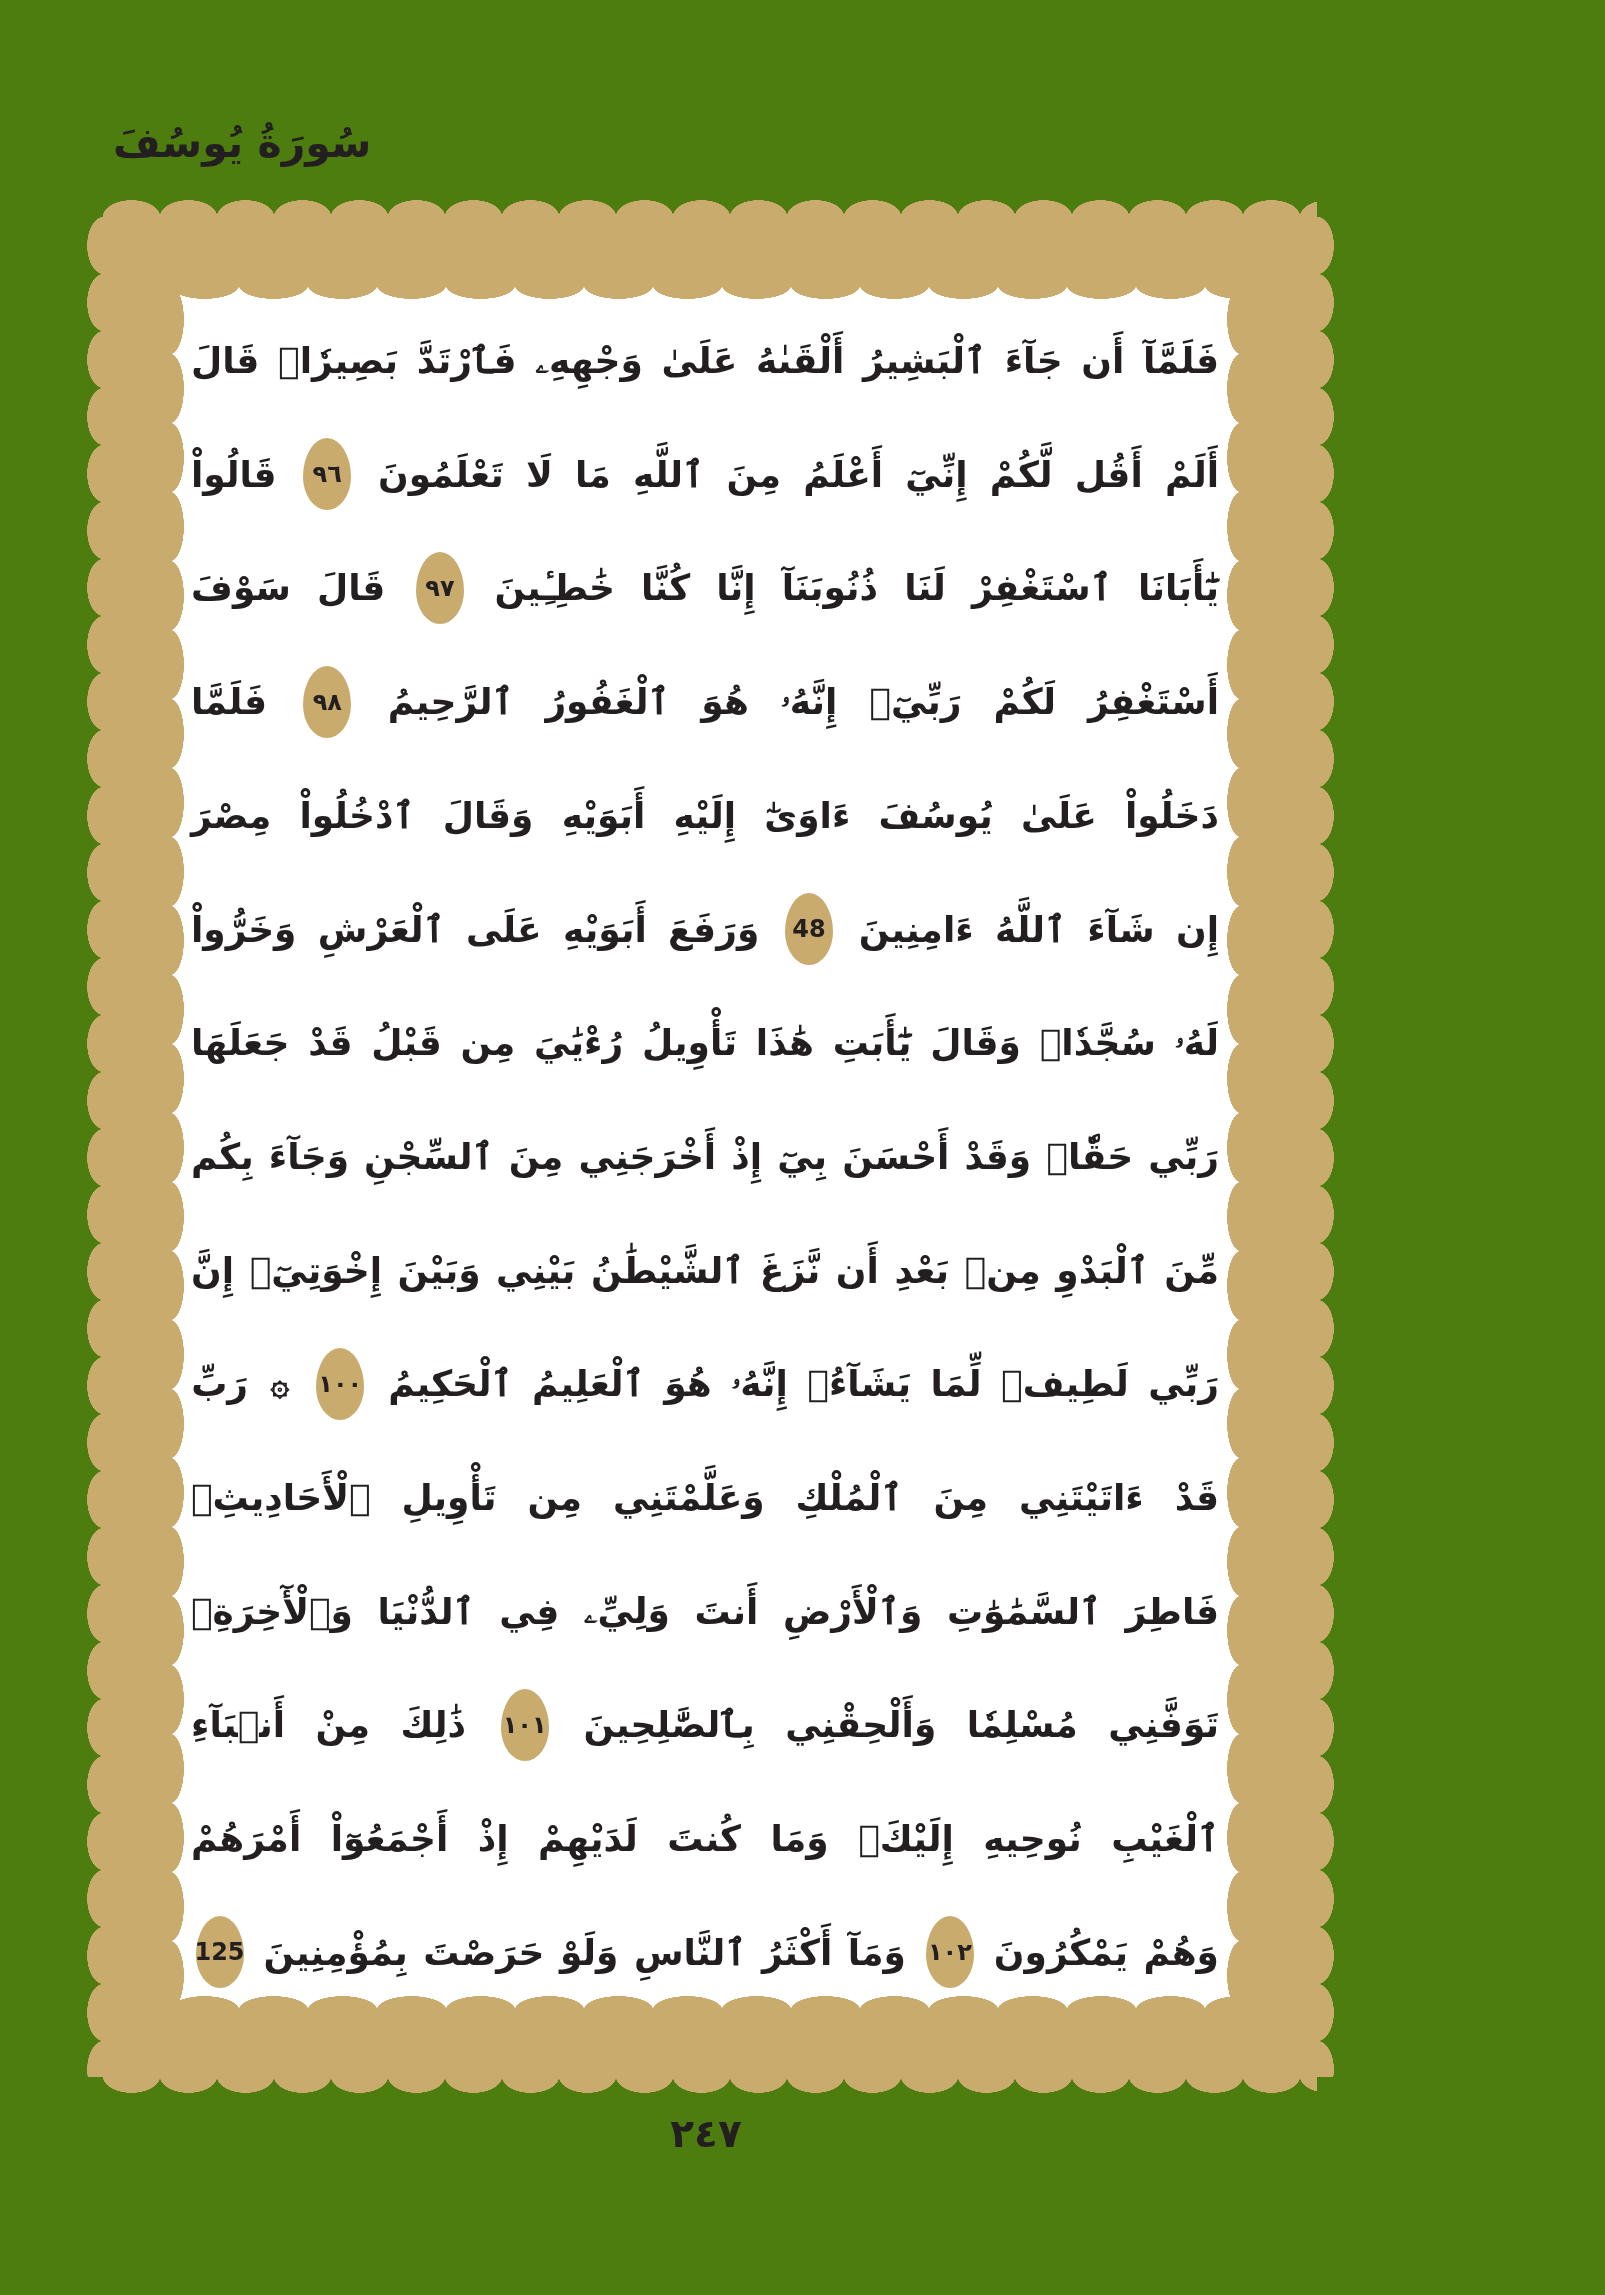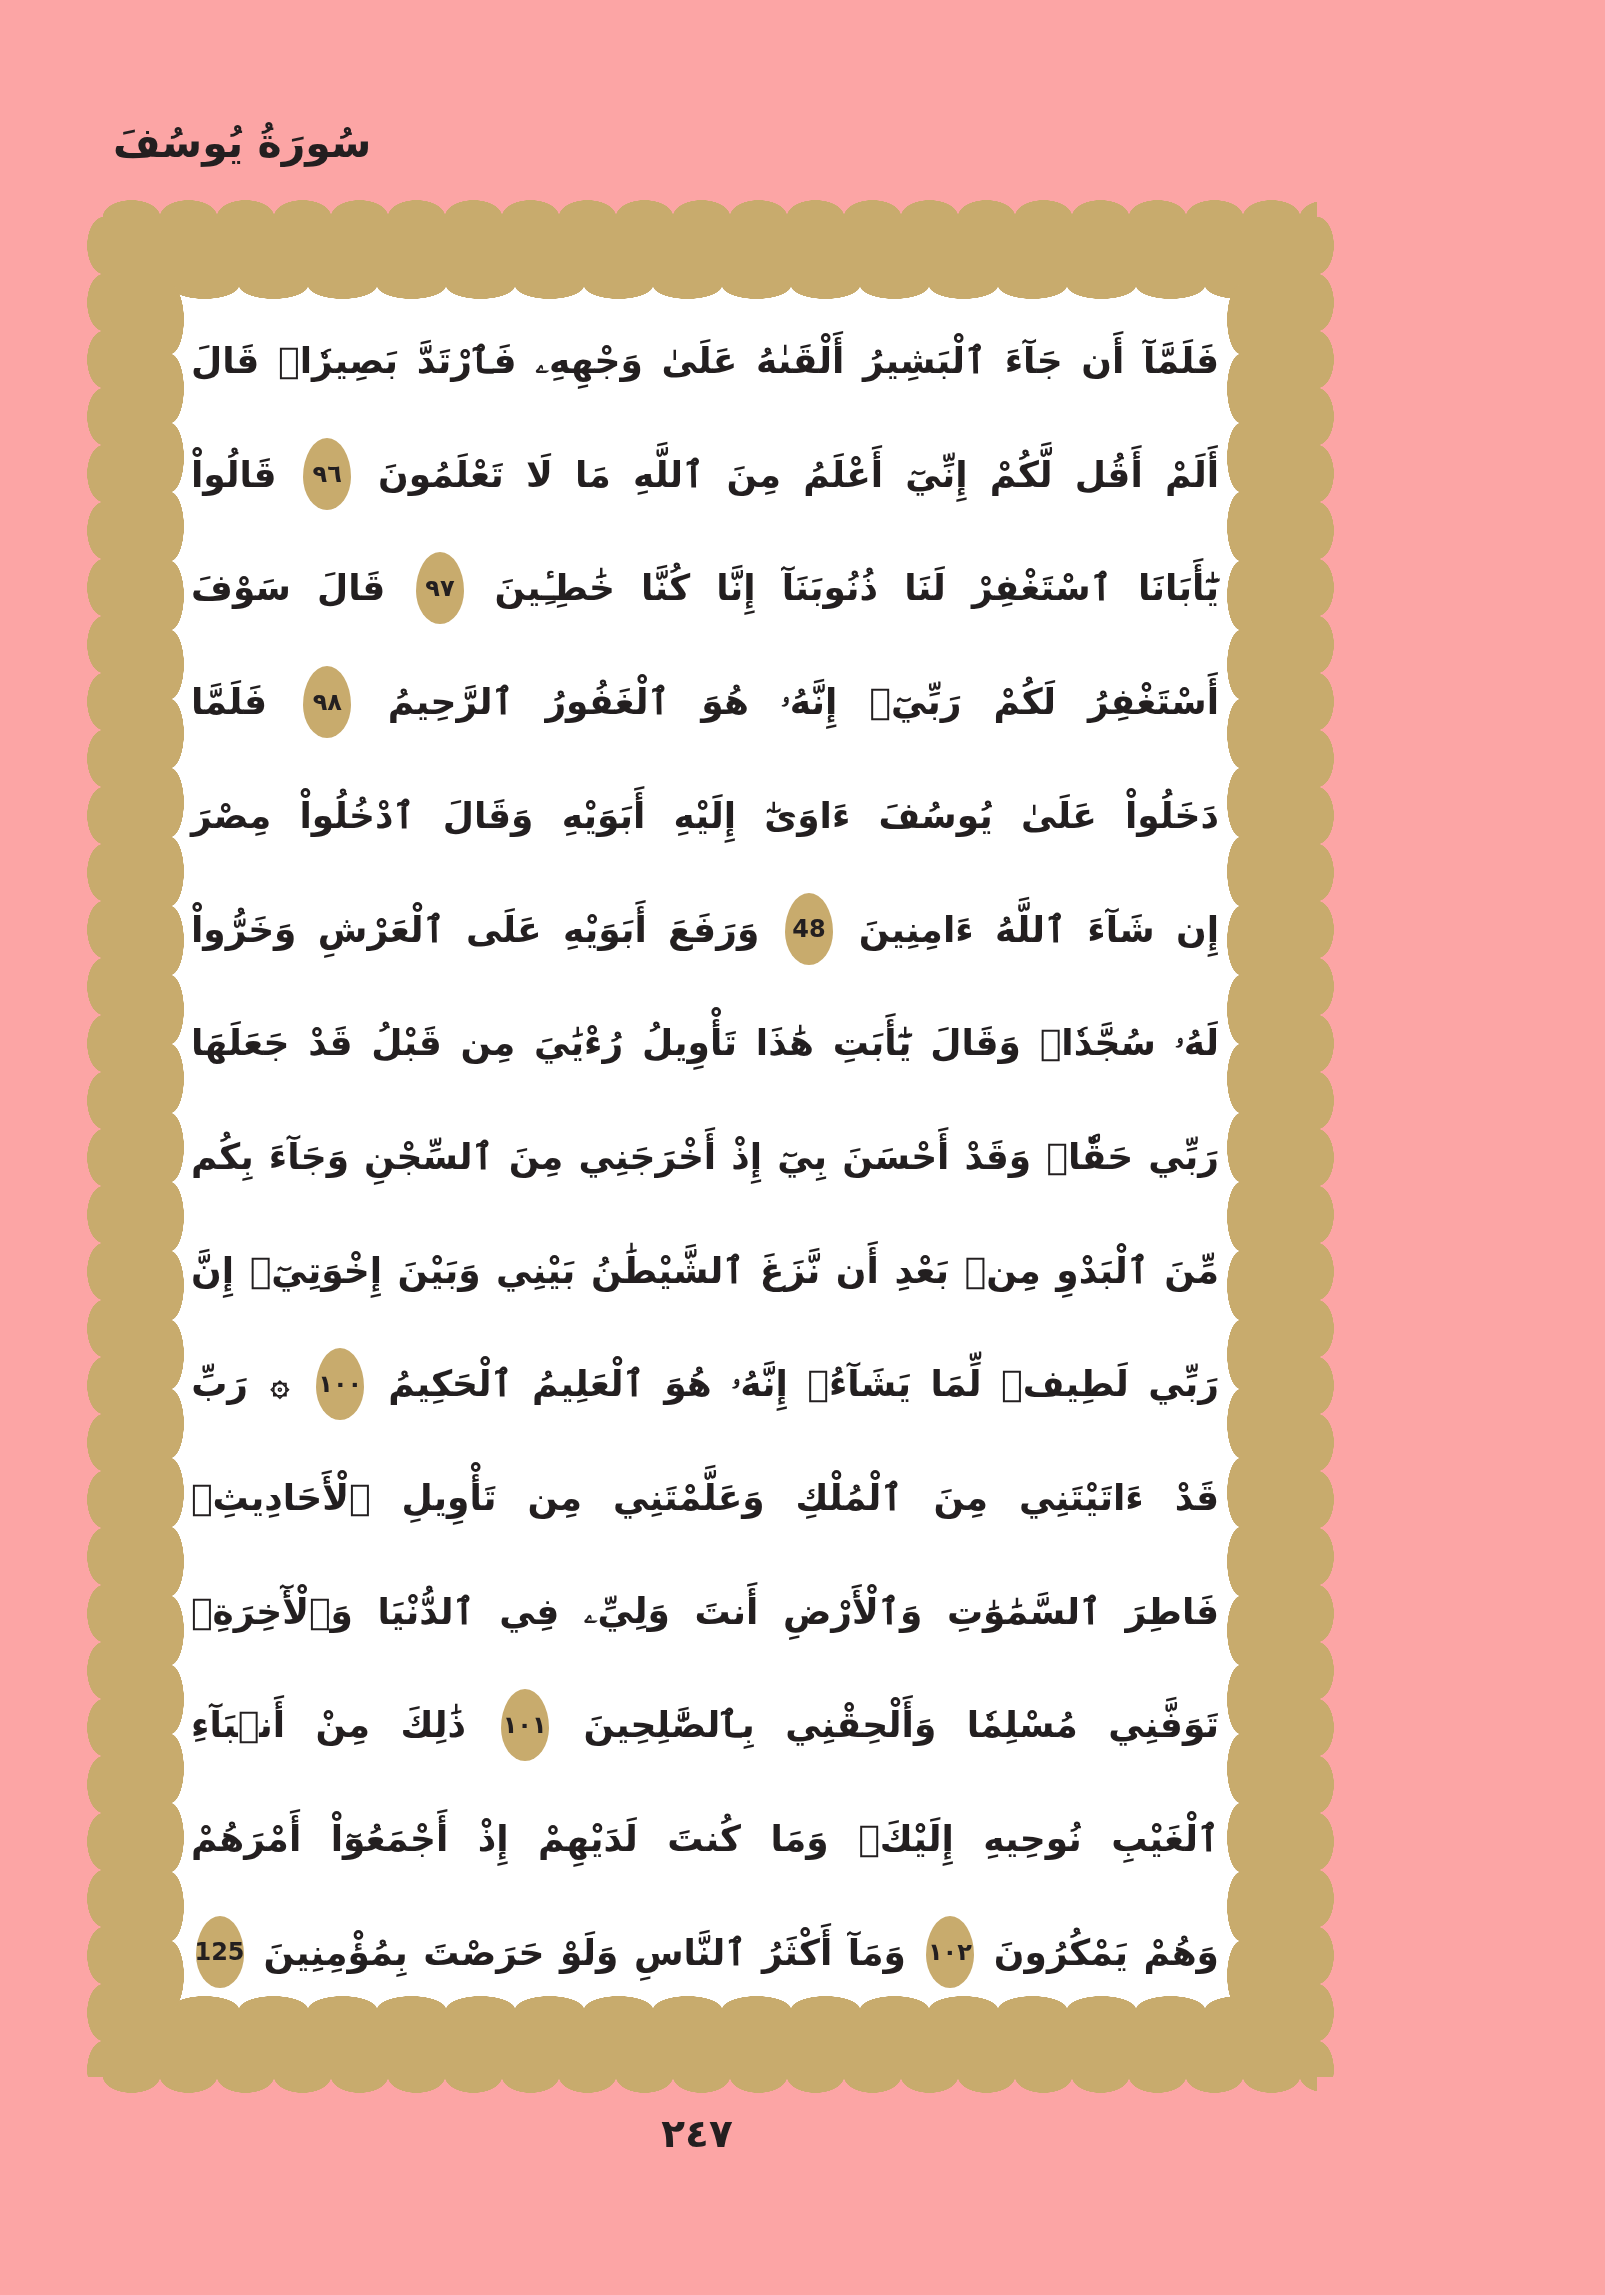--- a/index.html
+++ b/index.html
@@ -1,20 +1,20 @@
 <!DOCTYPE html>
 <html lang="ar" style="font-size:12px"><head>
 <meta charset="utf-8">
 <style>
   html, body { margin: 0; padding: 0; background: #ffffff; }
   .page {
     position: relative;
     width: 1605px;
     height: 2295px;
-    background: #fca5a5;
+    background: #4d7c0f;
     font-family: "DejaVu Sans", sans-serif;
     color: #231f20;
     overflow: hidden;
   }
 
   
   .hdr {
     position: absolute;
     font-size: 41px;
     font-weight: bold;
@@ -135,21 +135,21 @@
     text-align: center; font-size: 35px; font-weight: bold; color: #231f20;
     direction: rtl;
   }
   .thumn-num {
     background: transparent; left: 0; top: 246px; width: 100%;
     text-align: center; font-size: 30px; font-weight: bold; color: #231f20;
   }
 
   
   .page-number {
-    position: absolute; left: 90px; top: 2111px; width: 1214px;
+    position: absolute; left: 99px; top: 2111px; width: 1214px;
     text-align: center; font-size: 39px; font-weight: bold; color: #231f20;
   }
 </style>
 </head>
 <body>
 
 <div class="page">
 
   <div class="hdr hdr-surah">سُورَةُ يُوسُفَ</div>
 

